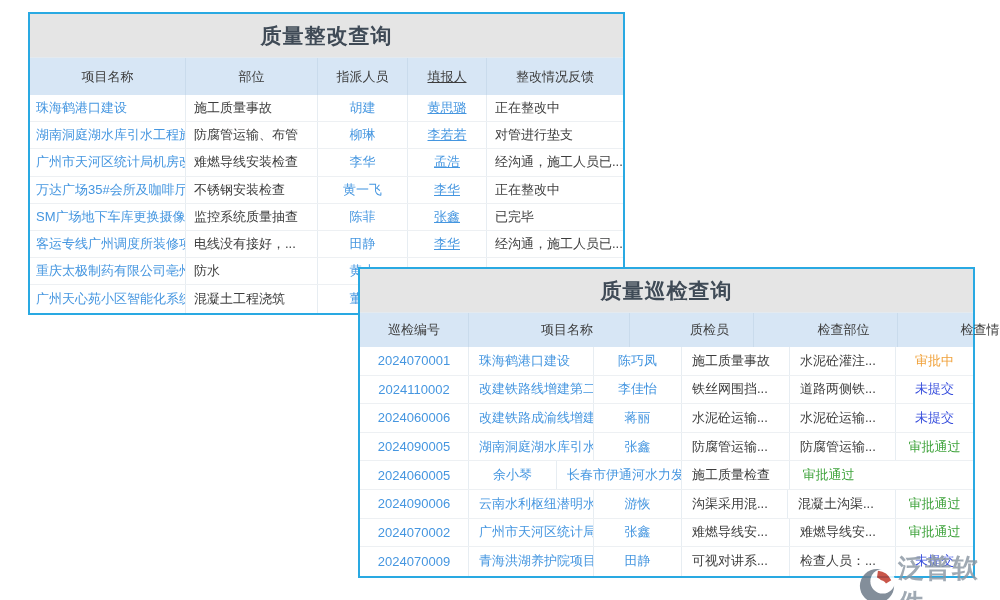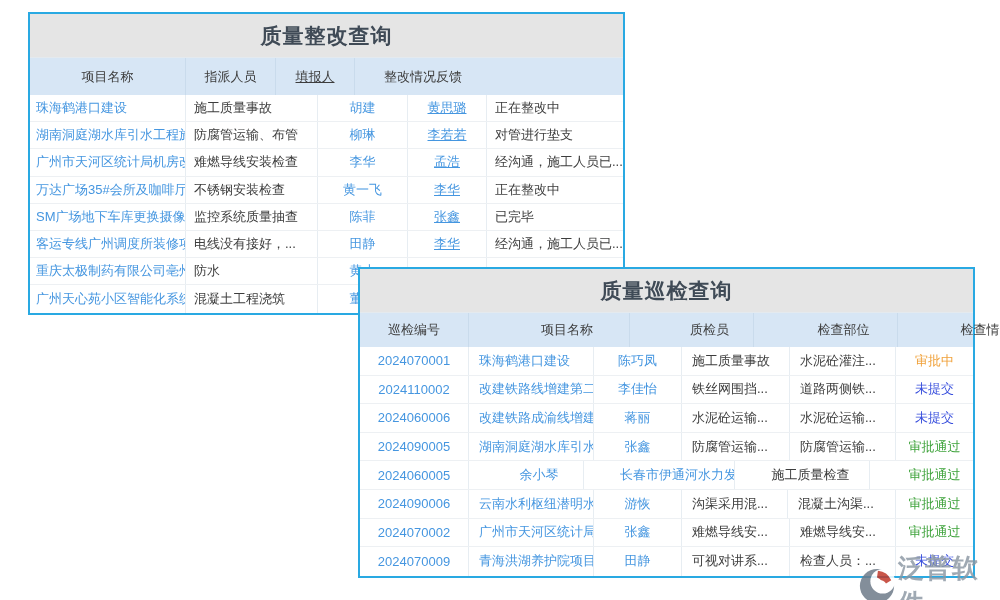--- a/index.html
+++ b/index.html
@@ -16,21 +16,21 @@
     font-size:21px; font-weight:bold; color:var(--title-text); letter-spacing:1px;
     border-bottom:1px solid #e4eaef; background:#e5e5e5;
   }
   .thead { display:flex; background:var(--header-bg); color:var(--header-text); font-size:13px; }
   #win-rectification .thead { height:37px; flex:0 0 37px; }
   #win-inspection .thead   { height:34px; flex:0 0 34px;gap:36px; }
   .thead .cell { display:flex; align-items:center; justify-content:center; text-align:center;
                  padding:0 !important; border-right:1px solid #c9dbec; }
   .thead .cell:last-child { border-right:none; }
   .tbody { display:flex; flex-direction:column; }
-  .row { display:flex; border-bottom:1px solid #edf0f3; background:#fff;justify-content:space-between; }
+  .row { display:flex; border-bottom:1px solid #edf0f3; background:#fff; }
   .t1 .row { height:27.2px; flex:0 0 27.2px; }
   .t2 .row { height:28.6px; flex:0 0 28.6px; }
   .row:last-child { border-bottom:none; }
   .cell { display:flex; align-items:center; font-size:13px; color:var(--body-text);
           white-space:nowrap; overflow:hidden; border-right:1px solid #e7edf2; }
   .cell:last-child { border-right:none; }
   .cell.blue { color:var(--link-blue); }
   
   .t1 .c0 { width:156px; flex:0 0 156px; padding-left:6px; }
   .t1 .c1 { width:132px; flex:0 0 132px; padding-left:8px; }
@@ -51,20 +51,21 @@
                       letter-spacing:1px; margin-left:2px; }
   #wm-icon { width:38px; height:38px; flex:0 0 38px; opacity:.85; }
 </style>
 </head>
 <body>
 
 <div class="window t1" id="win-rectification">
   <div class="titlebar">质量整改查询</div>
   <div class="thead">
     <div class="cell c0">项目名称</div>
+    <div class="cell c1">部位</div>
     <div class="cell c2">指派人员</div>
     <div class="cell c3">填报人</div>
     <div class="cell c4">整改情况反馈</div>
   </div>
   <div class="tbody">
       <div class="row">
         <div class="cell c0 blue">珠海鹤港口建设</div>
         <div class="cell c1">施工质量事故</div>
         <div class="cell c2 blue">胡建</div>
         <div class="cell c3 blue">黄思璐</div>

